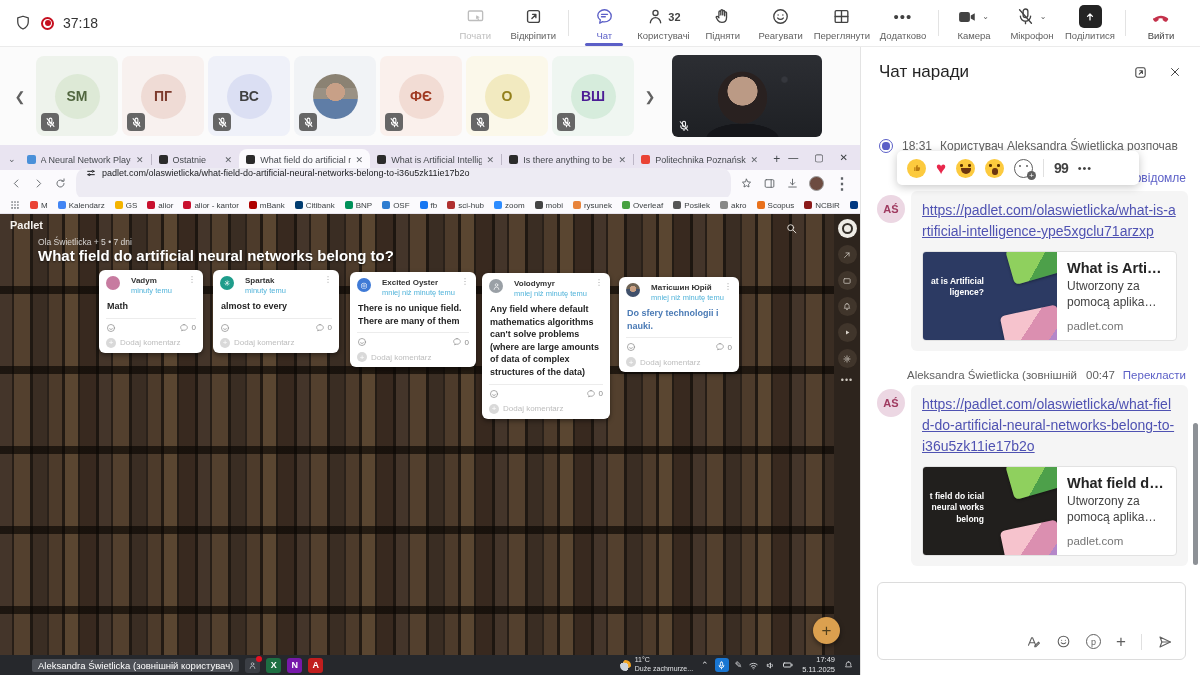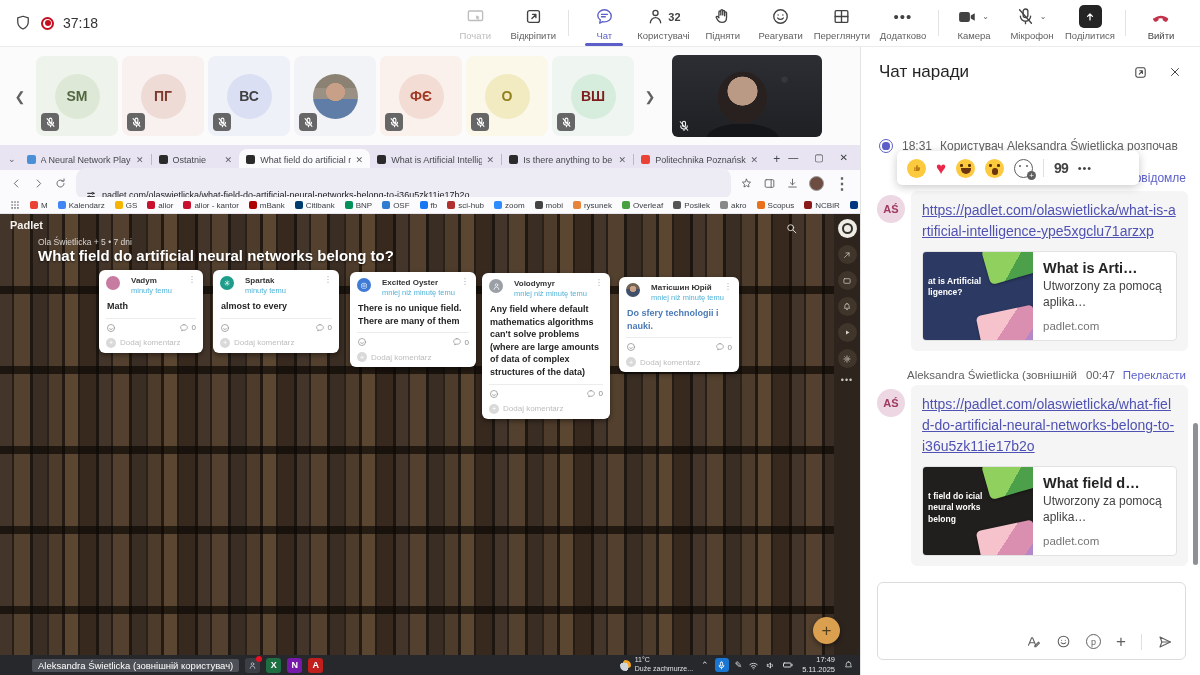--- a/index.html
+++ b/index.html
@@ -42,21 +42,21 @@
   .ptile { width:82px; height:80px; border-radius:8px; position:relative; display:flex;
     align-items:center; justify-content:center; flex-shrink:0; }
   .pcirc { width:45px; height:45px; border-radius:50%; display:flex; align-items:center;
     justify-content:center; font-size:14px; font-weight:600; }
   .pt0 { background:#eef3ec; } .pt0 .pcirc { background:#dde9d6; color:#51663f; }
   .pt1 { background:#f8f1ef; } .pt1 .pcirc { background:#efdbd5; color:#7c3a2c; }
   .pt2 { background:#eff1f9; } .pt2 .pcirc { background:#dbdff3; color:#404040; }
   .pt3 { background:#f1f3f6; }
   .pt4 { background:#faf0ec;border-radius:7px; } .pt4 .pcirc { background:#f2dcd4; color:#a03a22; }
   .pt5 { background:#fbf8ea; } .pt5 .pcirc { background:#f2eac0; color:#93801c; }
-  .pt6 { background:#eff6f1; } .pt6 .pcirc { background:#d6ecdc; color:#7f1d1d; }
+  .pt6 { background:#eff6f1; } .pt6 .pcirc { background:#d6ecdc; color:#4c1d95; }
   .photo-av { width:45px; height:45px; border-radius:50%; overflow:hidden;
     background:
       radial-gradient(ellipse 36% 34% at 50% 40%, #c8a087 58%, rgba(0,0,0,0) 60%),
       linear-gradient(180deg,#8b8273 0 32%, #9a9184 32% 56%, #5f7da6 56% 100%); }
   .micoff-badge { position:absolute; left:5px; bottom:5px; width:18px; height:18px; border-radius:4px;
     background:#666; color:#fff; display:flex; align-items:center; justify-content:center; }
   .video-tile { width:150px; height:82px; border-radius:6px; margin-left:6px; position:relative; flex-shrink:0;
     overflow:hidden;
     background:
       radial-gradient(ellipse 17% 30% at 47% 44%, #bb9a85 0 58%, rgba(0,0,0,0) 60%),
@@ -74,21 +74,21 @@
   .tab.active { background:#fbfafd; }
   .fav { width:9px; height:9px; border-radius:2px; flex-shrink:0; }
   .tab .tx { white-space:nowrap; overflow:hidden; flex:1; }
   .tab .x { font-size:9px; color:#5f6368; }
   .tab-sep { width:1px; height:11px; background:#bcb6c6; margin-bottom:5px; flex-shrink:0; }
   .newtab { color:#45494e; font-size:12px; margin:0 8px 4px 8px; }
   .win-controls { margin-left:auto; display:flex; gap:16px; color:#3c4043; font-size:10px;
     align-items:center; height:100%; padding-right:6px; }
   .urlbar { height:27px; background:#fbfafd; display:flex; align-items:center; padding:0 10px; gap:9px; flex-shrink:0; }
   .nav-ic { color:#5f6368; }
-  .url-pill { flex:1; height:32px; background:#edebf3; border-radius:10px; display:flex; align-items:flex-end;
+  .url-pill { flex:1; height:32px; background:#edebf3; border-radius:10px; display:flex; align-items:flex-start;
     padding:0 10px; gap:6px; font-size:9px; color:#202124; }
   .url-actions { display:flex; align-items:center; gap:10px; color:#5f6368; }
   .profile-dot { width:15px; height:15px; border-radius:50%; background:#6d4c41;
     border:1.5px solid #9e9e9e; }
   .bookmarks { height:17px; background:#fbfafd; border-bottom:1px solid #e8e5ee; display:flex;
     align-items:center; padding:0 10px; gap:10px; font-size:8px; color:#3c4043; overflow:hidden; flex-shrink:0; white-space:nowrap; }
   .bm { display:flex; align-items:center; gap:3px; cursor:pointer; }
   .bm .dot { width:8px; height:8px; border-radius:2px; flex-shrink:0; }
 
   
@@ -194,21 +194,21 @@
   .rx-more { color:#424242; font-size:11px; letter-spacing:1px; }
 
   .msg { position:absolute; left:16px; right:12px; display:flex; gap:6px; }
   .msg-av { width:28px; height:28px; border-radius:50%; background:#ecd7e3; color:#9f3a60; font-size:11px;
     font-weight:700; display:flex; align-items:center; justify-content:center; flex-shrink:0; margin-top:4px; }
   .bubble { flex:1; background:#f5f5f5; border-radius:6px; padding:9px 11px 10px; min-width:0; }
   .linktext { color:#4f52b2; text-decoration:underline; font-size:14px; line-height:1.5;
     word-break:break-all; cursor:pointer; }
   .preview { margin-top:9px; background:#fff; border:1px solid #e2e2e2; border-radius:4px; display:flex;
     overflow:hidden; height:90px; }
-  .pv-thumb { width:110px; flex-shrink:0; position:relative; overflow:hidden; }
+  .pv-thumb { width:134px; flex-shrink:0; position:relative; overflow:hidden;text-align:right; }
   .pv-thumb.navy { background:#2c3a63; } .pv-thumb.dark { background:#211f1d; }
   .pv-thumb .ttext { position:absolute; left:5px; top:24px; color:#fff; font-size:8.5px; font-weight:700;
     line-height:1.35; width:56px; }
   .tiltcard { position:absolute; border-radius:5px; box-shadow:0 1px 3px rgba(0,0,0,.4); }
   .tc-green { right:-8px; top:-10px; width:56px; height:36px; transform:rotate(-16deg);
     background:linear-gradient(135deg,#8fd05e 0 55%, #4da04a 55% 100%); }
   .tc-pink { right:-4px; bottom:-8px; width:58px; height:38px; transform:rotate(-12deg);
     background:linear-gradient(135deg,#f6c3cd 0 45%, #db8fb0 45% 80%, #b487c9 80% 100%); }
   .pv-body { flex:1; min-width:0; padding:8px 10px; display:flex; flex-direction:column; }
   .pv-title { font-size:14.5px; font-weight:700; color:#242424; white-space:nowrap; overflow:hidden; }

